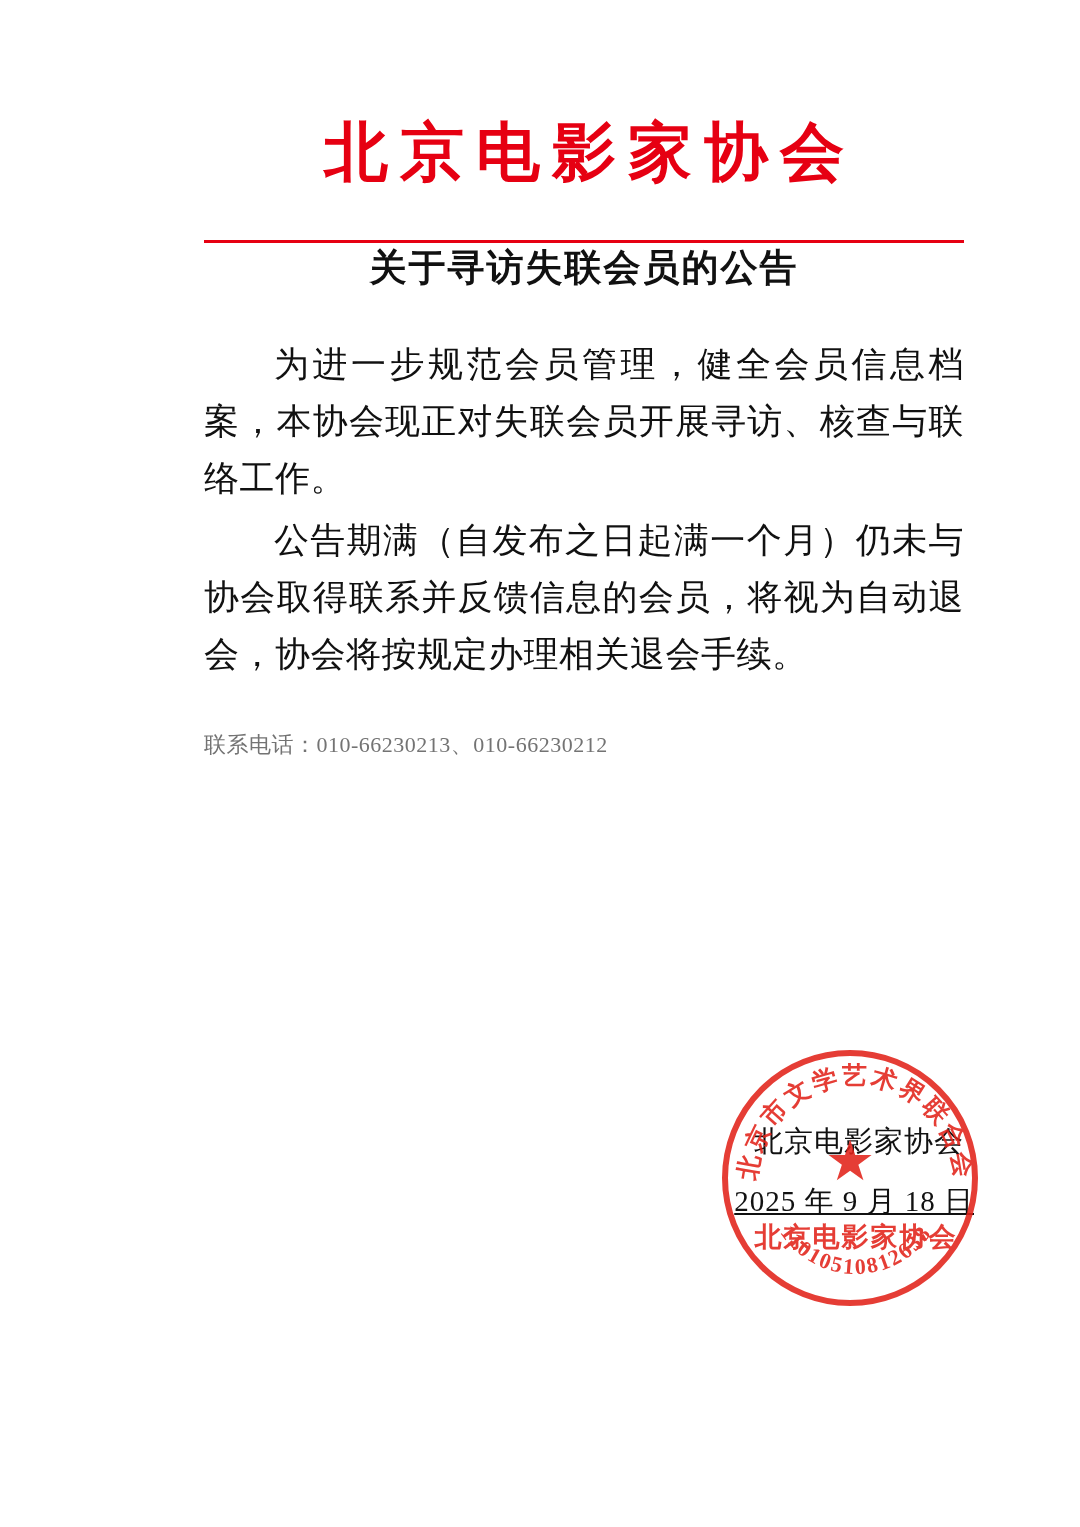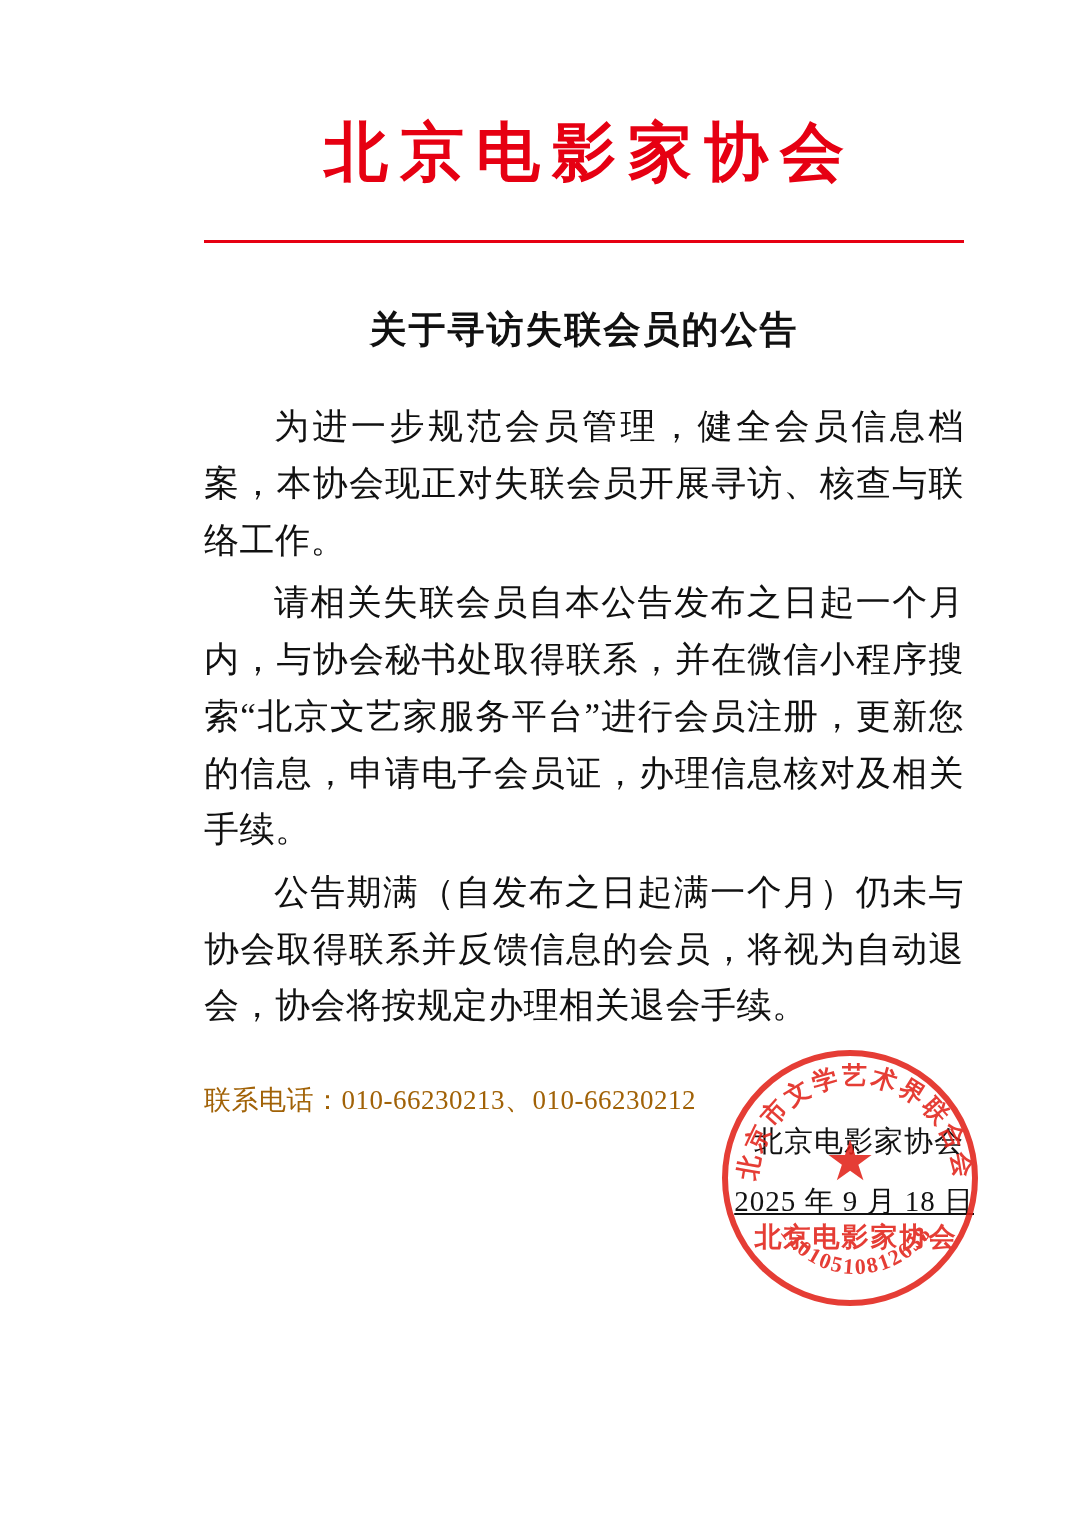--- a/index.html
+++ b/index.html
@@ -42,44 +42,43 @@
     height: 3px;
     background: #e60012;
     width: 100%;
   }
   .doc-title {
     text-align: center;
     font-size: 37px;
     font-weight: bold;
     letter-spacing: 2px;
     margin: 0;
-    padding-top: 62px;
     color: #111;
   }
   .body-text {
     padding-top: 44px;
   }
   .para {
     font-size: 35px;
     line-height: 1.62;
     text-align: justify;
     text-justify: inter-ideograph;
     margin: 0 0 6px 0;
     text-indent: 2em;
     letter-spacing: 0.5px;
     color: #111;
   }
   .contact-block {
     padding-top: 36px;
   }
   .contact-line {
-    font-size: 27px;
+    font-size: 22px;
     line-height: 1.75;
     letter-spacing: 0.5px;
-    color: #a16207;
+    color: #737373;
     margin: 0;
   }
   
   .seal-area {
     position: absolute;
     right: 122px;
     top: 1050px;
     width: 280px;
     height: 280px;
   }
@@ -135,21 +134,20 @@
 
   <div class="letterhead">
     <h1 class="letterhead-title">北京电影家协会</h1>
     <div class="letterhead-rule"></div>
   </div>
 
   <h2 class="doc-title">关于寻访失联会员的公告</h2>
 
   <div class="body-text">
     <p class="para">为进一步规范会员管理，健全会员信息档案，本协会现正对失联会员开展寻访、核查与联络工作。</p>
-    <p class="para">请相关失联会员自本公告发布之日起一个月内，与协会秘书处取得联系，并在微信小程序搜索“北京文艺家服务平台”进行会员注册，更新您的信息，申请电子会员证，办理信息核对及相关手续。</p>
     <p class="para">公告期满（自发布之日起满一个月）仍未与协会取得联系并反馈信息的会员，将视为自动退会，协会将按规定办理相关退会手续。</p>
   </div>
 
   <div class="contact-block">
     <p class="contact-line">联系电话：010-66230213、010-66230212</p>
   </div>
 
   <div class="signature-line">北京电影家协会</div>
 
   <div class="date-line">2025 年 9 月 18 日</div>

